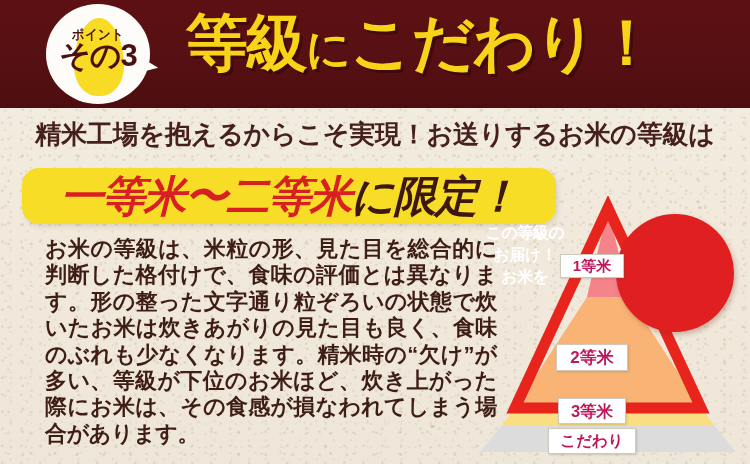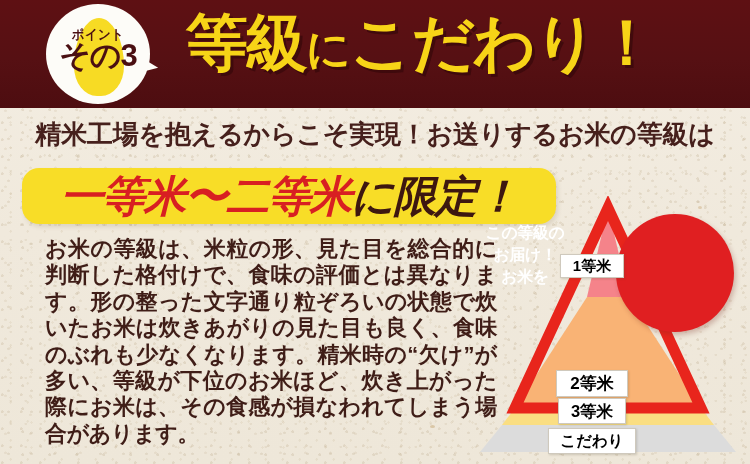--- a/index.html
+++ b/index.html
@@ -98,26 +98,26 @@
     font-size:22px;font-weight:bold;color:#3f1d17;
     line-height:26.4px;letter-spacing:-.35px;text-align:justify;margin-left:25px;
   }
 
   
   .pyramid{position:absolute;left:466px;top:196px;width:284px;height:268px;}
   .pyr-svg{position:absolute;left:0;top:0;}
 
   .tier-label{
     position:absolute;background:#ffffff;border:1px solid #cfc9bd;
-    font-weight:bold;color:#000000;text-align:center;
+    font-weight:bold;color:#be185d;text-align:center;
     box-shadow:1px 1px 2px rgba(90,80,60,.22);
     white-space:nowrap;
   }
   .lbl-1{left:94px;top:58px;width:62px;height:22px;line-height:22px;font-size:15px;}
-  .lbl-2{left:90px;top:148px;width:70px;height:25px;line-height:25px;font-size:17px;margin-top:26px;}
+  .lbl-2{left:90px;top:148px;width:70px;height:25px;line-height:25px;font-size:17px;}
   .lbl-3{left:92px;top:202px;width:66px;height:24px;line-height:24px;font-size:16.5px;}
   .lbl-4{left:82px;top:232px;width:86px;height:24px;line-height:24px;font-size:15.5px;}
 
   .circle-badge{
     position:absolute;left:150px;top:18px;width:118px;height:118px;
     border-radius:50%;background:#e01f21;
     box-shadow:2px 3px 5px rgba(120,40,30,.28);
   }
   .circle-text{
     position:absolute;left:0;top:26px;width:118px;text-align:center;

